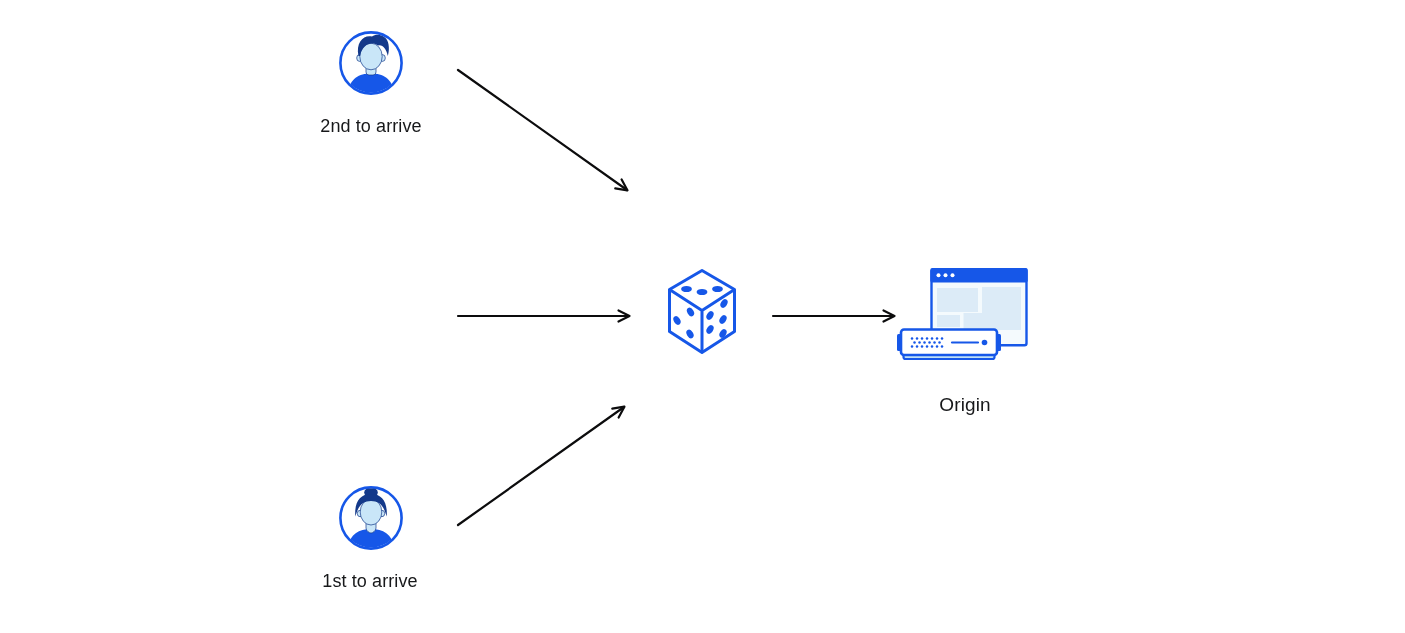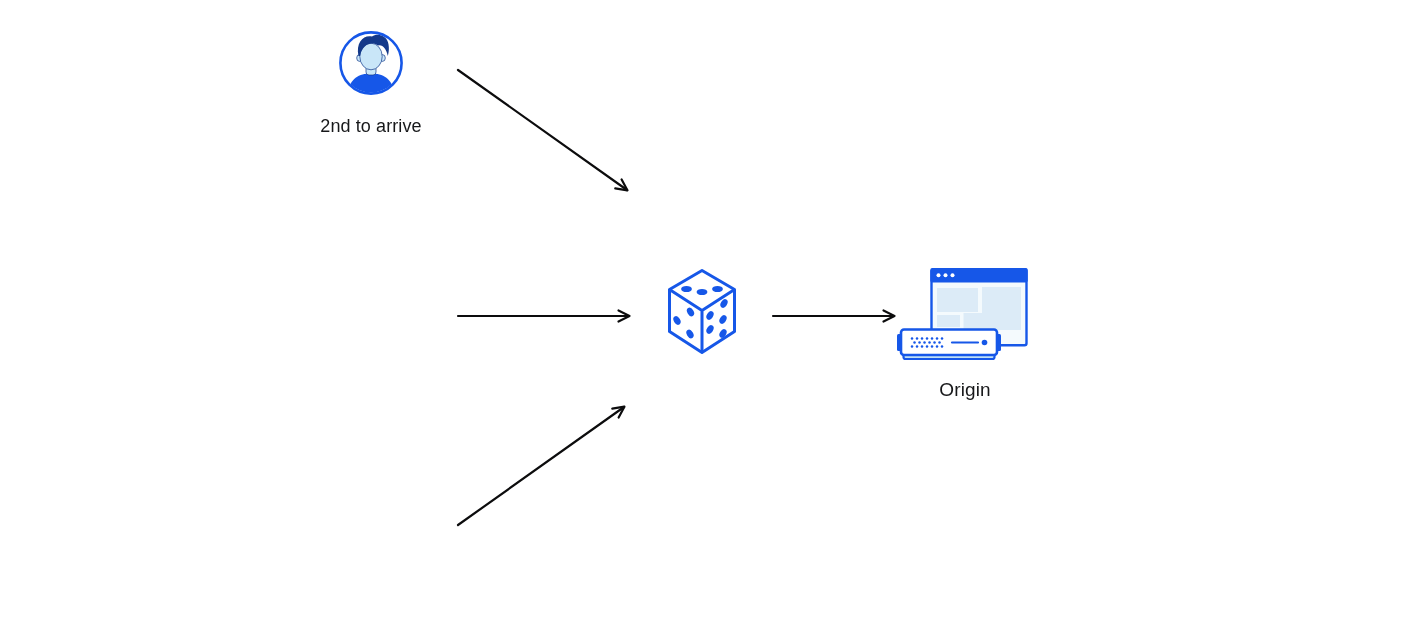--- a/index.html
+++ b/index.html
@@ -70,20 +70,40 @@
         <ellipse cx="21.6" cy="28" rx="2.9" ry="3.4" fill="#c9e6f8" stroke="#14398a" stroke-width="0.7"></ellipse>
         <ellipse cx="44.4" cy="28" rx="2.9" ry="3.4" fill="#c9e6f8" stroke="#14398a" stroke-width="0.7"></ellipse>
         <ellipse cx="33" cy="26.5" rx="11.2" ry="13.3" fill="#c9e6f8" stroke="#14398a" stroke-width="0.7"></ellipse>
         <path d="M20.5 26 C17.5 12 26 4.5 34 6.5 C38 3.5 44.5 4.5 48 8.5 C51.5 13 51.5 20.5 49.8 26 C48.3 19 44.8 14.5 40.3 15.5 C33 10.5 24 15 22 26 Z" fill="#14398a"></path>
       </g>
     </svg>
     <div class="node-label" style="left:-77px;top:86px;">2nd to arrive</div>
   </div>
 
 
+  <div class="node" style="left:338px;top:485px;">
+    <svg width="66" height="66" viewBox="0 0 66 66">
+      <defs>
+          <clipPath id="clipC">
+            <circle cx="33" cy="33" r="29.6"></circle>
+          </clipPath>
+        </defs>
+      <circle cx="33" cy="33" r="30.6" fill="#ffffff" stroke="#1657e8" stroke-width="2.6"></circle>
+      <g clip-path="url(#clipC)">
+        <path d="M9 66 C11 49.5 20 44 33 44 C46 44 55 49.5 57 66 Z" fill="#1657e8"></path>
+        <path d="M28 31 L38 31 L38 43 C38 46 34.5 48 33 48 C31.5 48 28 46 28 43 Z" fill="#c9e6f8" stroke="#14398a" stroke-width="0.7"></path>
+        <ellipse cx="22" cy="28.5" rx="2.7" ry="3.2" fill="#c9e6f8" stroke="#14398a" stroke-width="0.7"></ellipse>
+        <ellipse cx="44" cy="28.5" rx="2.7" ry="3.2" fill="#c9e6f8" stroke="#14398a" stroke-width="0.7"></ellipse>
+        <ellipse cx="33" cy="27" rx="10.8" ry="13" fill="#c9e6f8" stroke="#14398a" stroke-width="0.7"></ellipse>
+        <ellipse cx="33" cy="7.5" rx="6.8" ry="5" fill="#14398a"></ellipse>
+        <path d="M33 9 C21.5 9 16.3 17.5 17.3 31.5 C19.5 24 21.7 20.5 24.7 18.3 C30 15.3 36 15.3 41.3 18.3 C44.3 20.5 46.5 24 48.7 31.5 C49.7 17.5 44.5 9 33 9 Z" fill="#14398a"></path>
+      </g>
+    </svg>
+    <div class="node-label" style="left:-78px;top:86px;">1st to arrive</div>
+  </div>
 
   <div class="node" style="left:666px;top:267px;">
     <svg width="72" height="89" viewBox="0 0 72 89">
       <polygon points="36,3.5 68.5,22.5 68.5,64.5 36,85.5 3.5,64.5 3.5,22.5" fill="#ffffff" stroke="#1657e8" stroke-width="3" stroke-linejoin="round"></polygon>
       <path d="M3.5 22.5 L36 43.5 L68.5 22.5 M36 43.5 L36 85.5" fill="none" stroke="#1657e8" stroke-width="3" stroke-linejoin="round"></path>
 
       <ellipse cx="20.5" cy="22" rx="5.4" ry="3.1" fill="#1657e8"></ellipse>
       <ellipse cx="36" cy="25" rx="5.4" ry="3.1" fill="#1657e8"></ellipse>
       <ellipse cx="51.5" cy="22" rx="5.4" ry="3.1" fill="#1657e8"></ellipse>
 
@@ -138,16 +158,16 @@
           <circle cx="20" cy="78.5" r="1.25"></circle>
           <circle cx="25" cy="78.5" r="1.25"></circle>
           <circle cx="30" cy="78.5" r="1.25"></circle>
           <circle cx="35" cy="78.5" r="1.25"></circle>
           <circle cx="40" cy="78.5" r="1.25"></circle>
           <circle cx="45" cy="78.5" r="1.25"></circle>
       </g>
       <line x1="55" y1="74.5" x2="81" y2="74.5" stroke="#1657e8" stroke-width="2.2" stroke-linecap="round"></line>
       <circle cx="87.5" cy="74.5" r="2.8" fill="#1657e8"></circle>
     </svg>
-    <div class="node-label origin-label" style="left:-42px;top:111px;">Origin</div>
+    <div class="node-label origin-label" style="left:-42px;top:126px;">Origin</div>
   </div>
 
 </div>
 
 </body></html>

